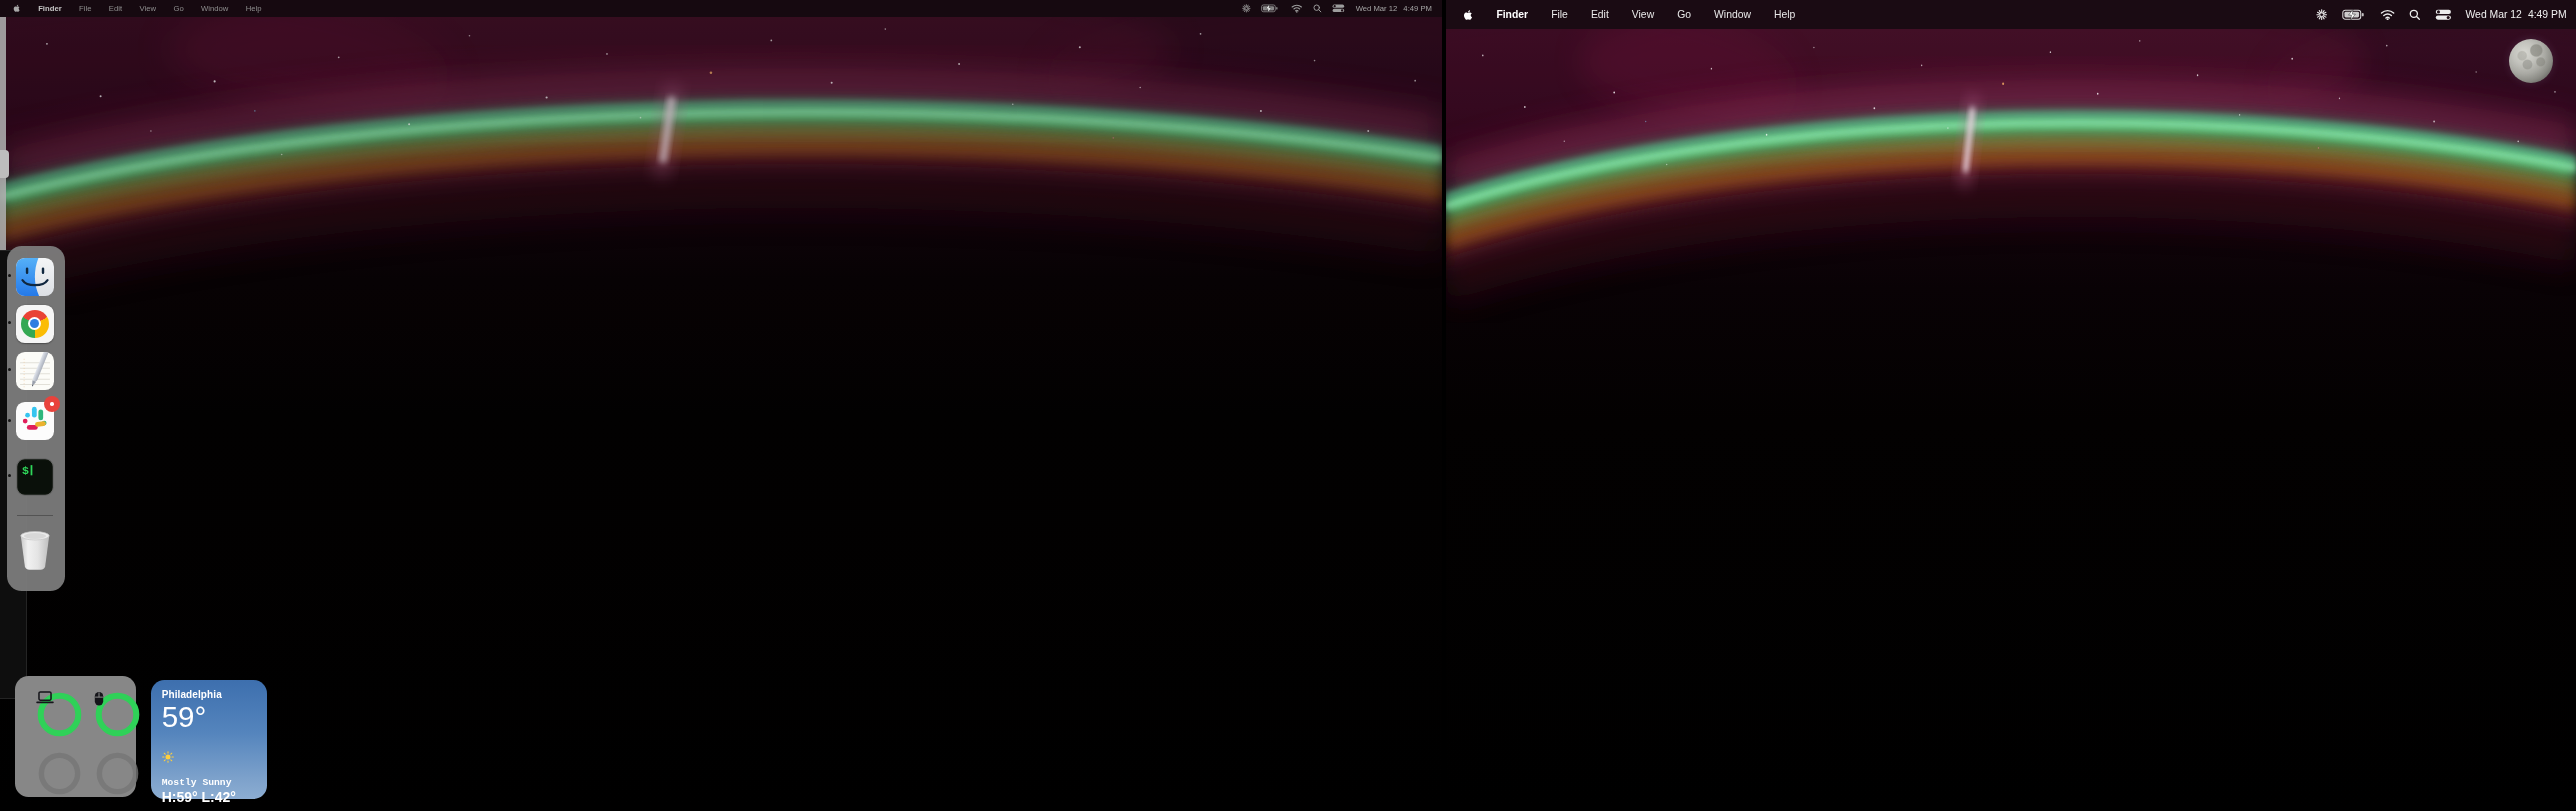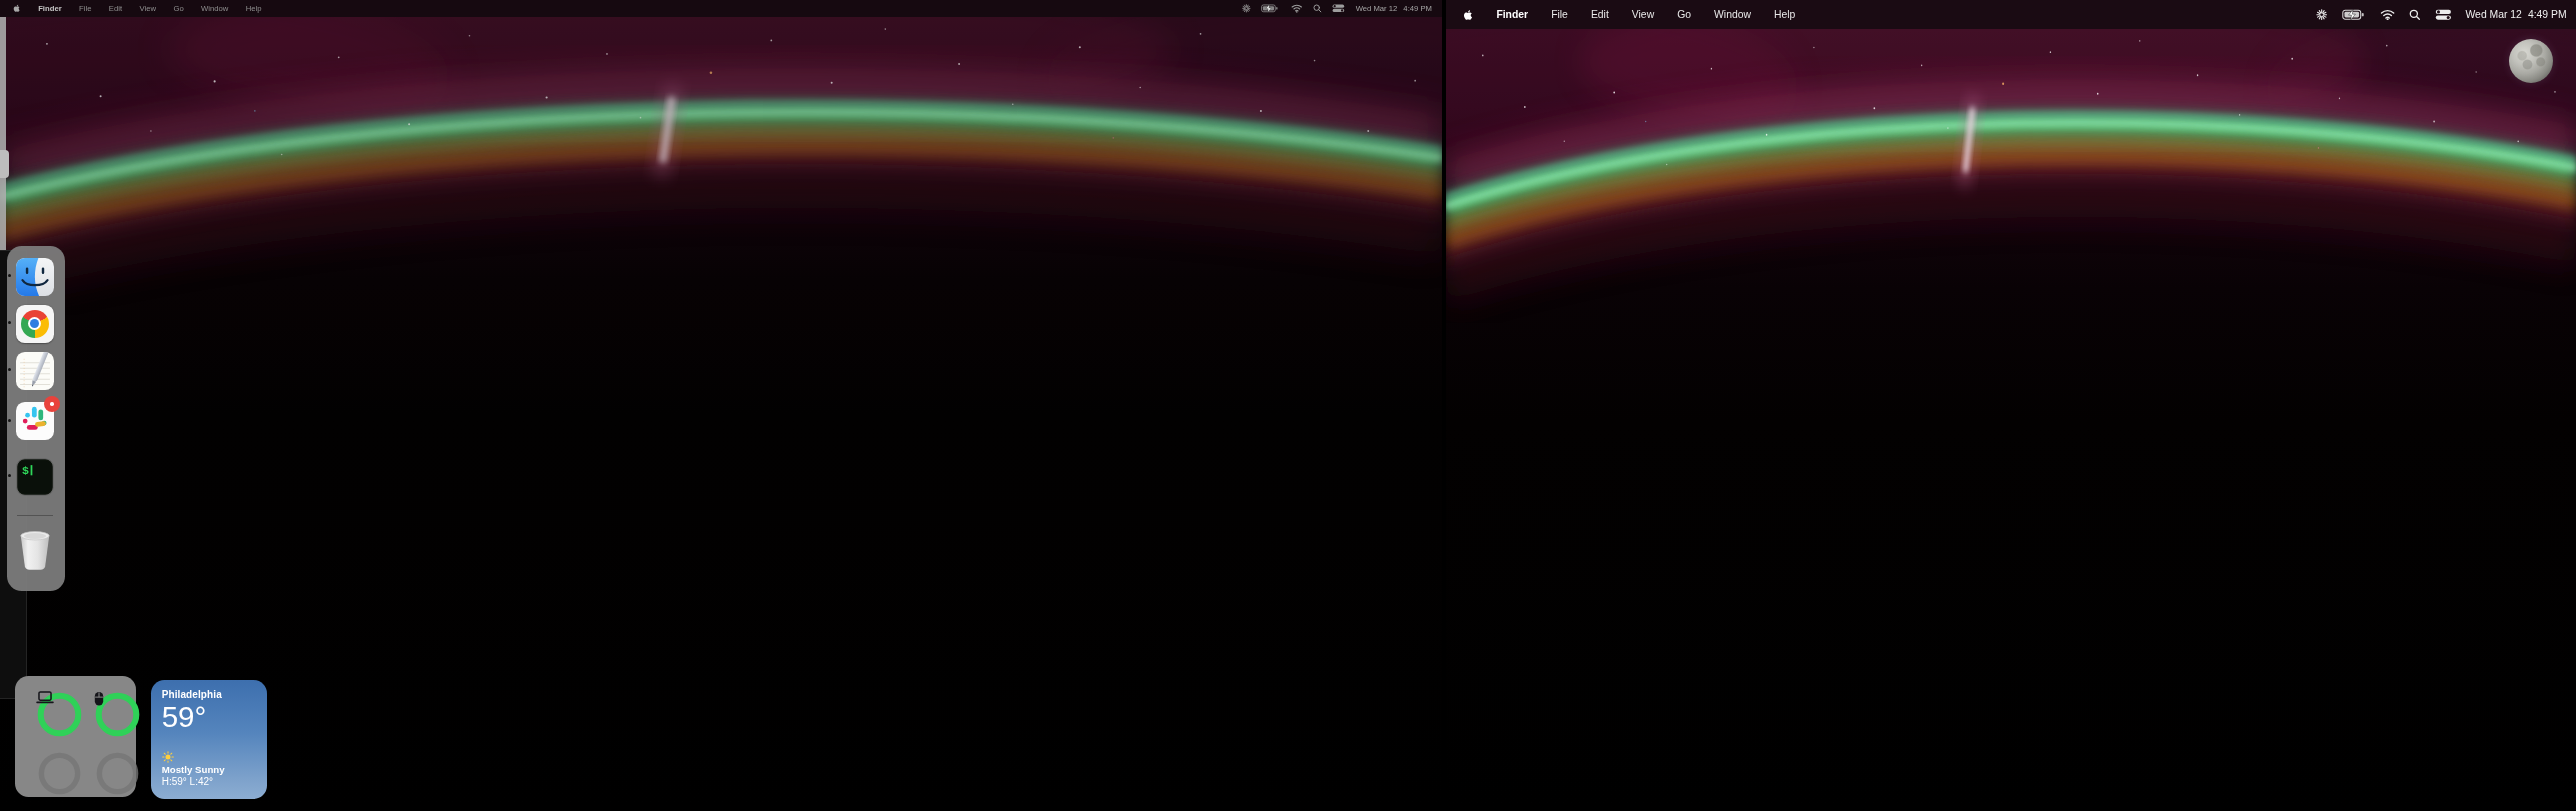--- a/index.html
+++ b/index.html
@@ -63,22 +63,22 @@
   .w-battery{left:14.8px;top:676px;width:121px;height:121px;background:#878787;}
   .bcell{position:absolute;width:47px;height:47px;}
   .bcell svg{position:absolute;left:0;top:0;width:47px;height:47px;}
   .bcell .dev{position:absolute;left:0;top:0;width:47px;height:47px;display:flex;align-items:center;justify-content:center;}
   .w-weather{left:151px;top:680px;width:116px;height:119px;color:#fff;
      background:linear-gradient(180deg,#3d6fae 0%,#5585bd 45%,#7fa3cc 85%,#8cadd2 100%);
      padding:9.4px 10.7px;box-sizing:border-box;}
   .w-city{font-size:10px;font-weight:bold;letter-spacing:0.1px;}
   .w-temp{font-size:29.5px;font-weight:300;line-height:1.05;margin-top:2px;}
   .w-cond-icon{margin-top:17.4px;height:12px;display:flex;}
-  .w-cond{font-size:9.7px;font-weight:bold;margin-top:1px;}
-  .w-hilo{font-size:10px;font-weight:normal;margin-top:1.3px;}
+  .w-cond{font-size:9.7px;font-weight:bold;margin-top:14px;font-family:Liberation Mono, monospace;}
+  .w-hilo{font-size:14px;font-weight:bold;margin-top:1.3px;}
 
   
   .moon{position:absolute;left:1063px;top:39px;width:44px;height:44px;border-radius:50%;z-index:2;
     background:
       radial-gradient(circle at 62% 26%, rgba(120,120,112,.55) 0 13%, transparent 16%),
       radial-gradient(circle at 72% 52%, rgba(128,128,120,.5) 0 10%, transparent 13%),
       radial-gradient(circle at 42% 58%, rgba(130,130,124,.45) 0 12%, transparent 15%),
       radial-gradient(circle at 30% 38%, rgba(150,150,142,.4) 0 10%, transparent 13%),
       radial-gradient(circle at 35% 32%, #d8d8d2 0%, #c2c2bc 28%, #a9a9a3 50%, #8b8b85 68%, #60605c 86%, #30302e 100%);
     box-shadow:0 0 9.4px rgba(215,215,255,.12);}

